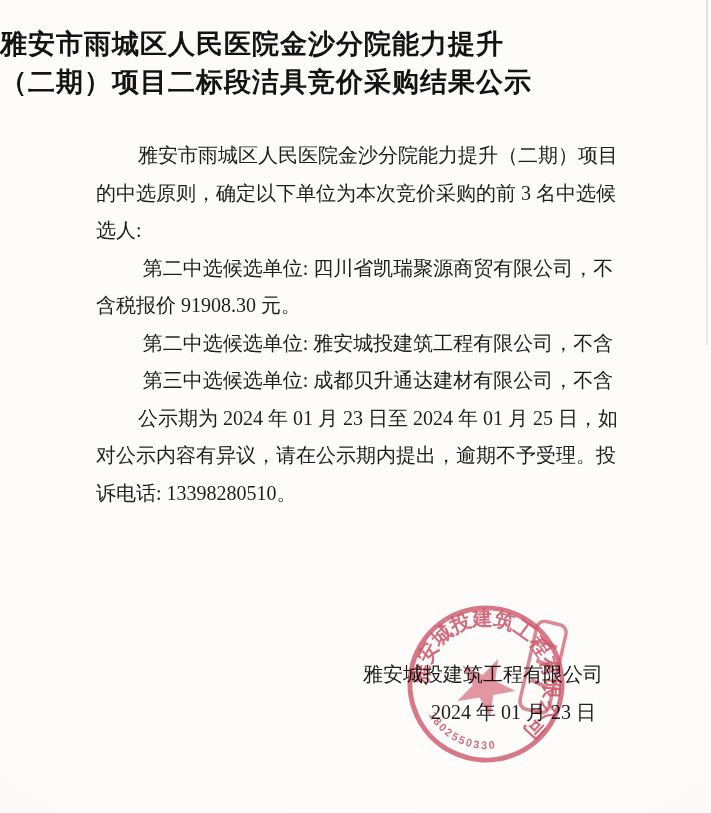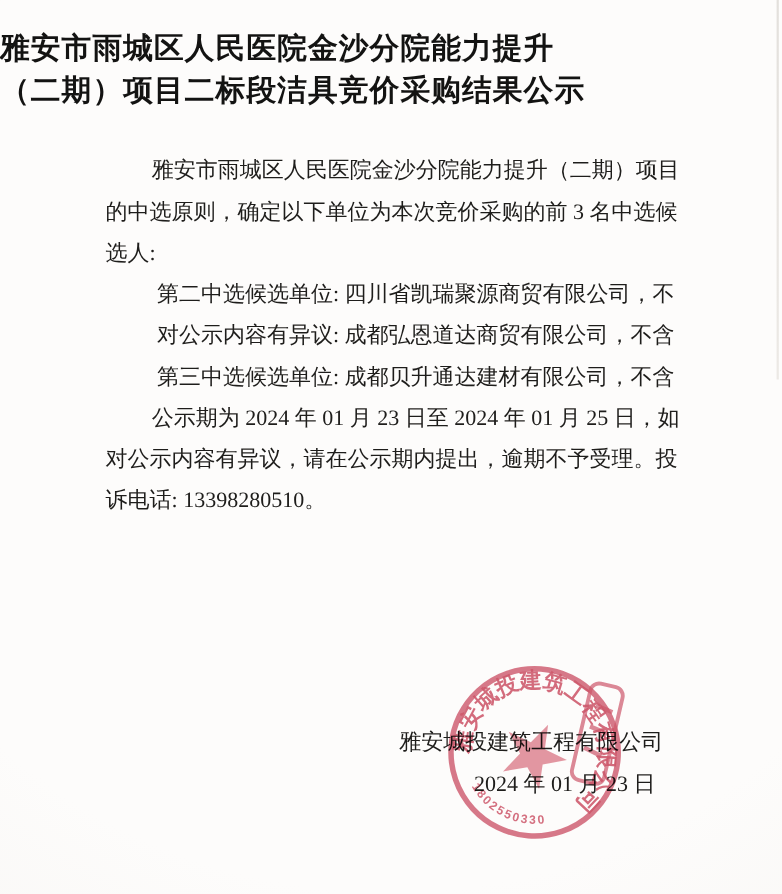--- a/index.html
+++ b/index.html
@@ -60,21 +60,22 @@
   <div class="title-block">
     <div>雅安市雨城区人民医院金沙分院能力提升</div>
     <div>（二期）项目二标段洁具竞价采购结果公示</div>
   </div>
 
   <div class="body-text">
     <div class="line indent">雅安市雨城区人民医院金沙分院能力提升（二期）项目</div>
     <div class="line">的中选原则，确定以下单位为本次竞价采购的前 3 名中选候</div>
     <div class="line">选人:</div>
     <div class="line indent">第二中选候选单位: 四川省凯瑞聚源商贸有限公司，不</div>
-    <div class="line indent">对公示内容有异议: 成都弘恩道达商贸有限公司，不含</div>
+    <div class="line">含税报价 91908.30 元。</div>
+    <div class="line indent">第二中选候选单位: 雅安城投建筑工程有限公司，不含</div>
     <div class="line indent">第三中选候选单位: 成都贝升通达建材有限公司，不含</div>
     <div class="line indent">公示期为 2024 年 01 月 23 日至 2024 年 01 月 25 日，如</div>
     <div class="line">对公示内容有异议，请在公示期内提出，逾期不予受理。投</div>
     <div class="line">诉电话: 13398280510。</div>
   </div>
 
   <div class="signature-company">雅安城投建筑工程有限公司</div>
   <div class="signature-date">2024 年 01 月 23 日</div>
 
   <div class="seal">

